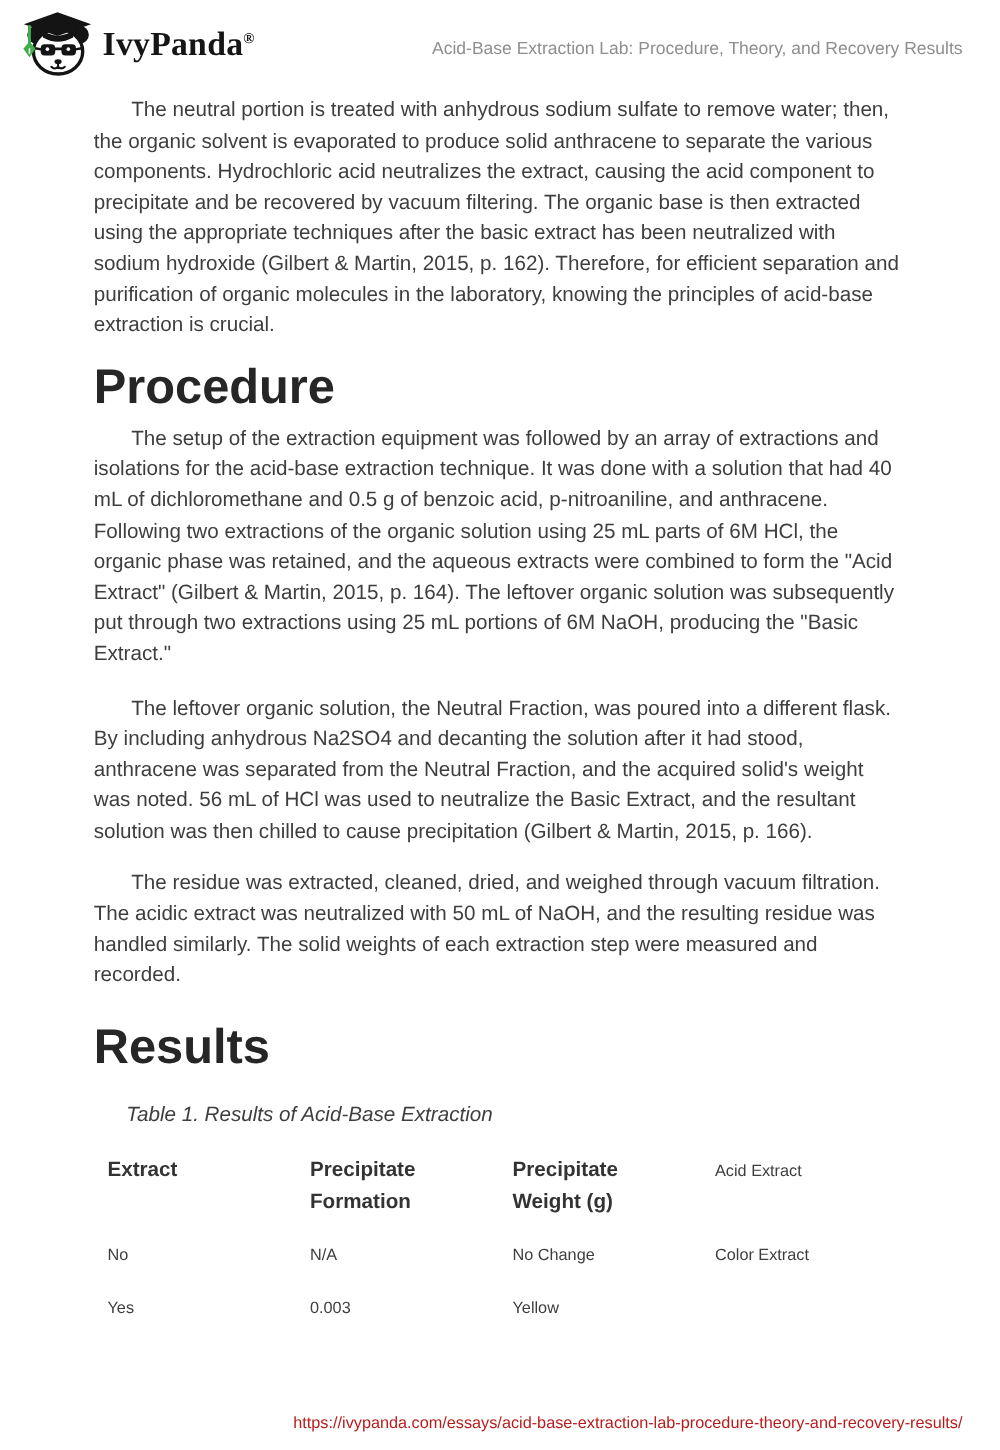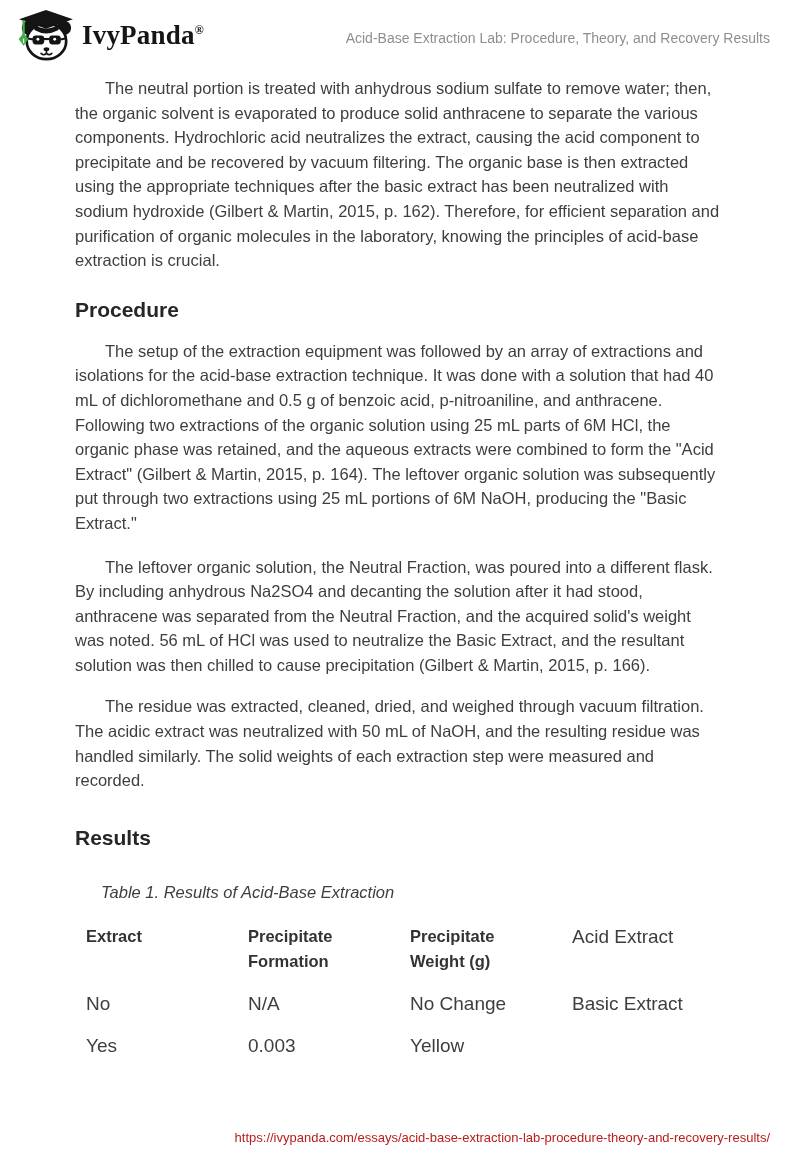--- a/index.html
+++ b/index.html
@@ -41,21 +41,21 @@
   .main { padding: 0 77px 0 75px; }
   .para {
     font-size: 16.5px;
     line-height: 24.6px;
     text-indent: 30px;
     color: #3e3e3e;
     text-align: left;
   }
   .para-intro   { margin-top: 14px; }
   .h2 {
-    font-size: 21px;
+    font-size: 39px;
     line-height: 34px;
     font-weight: 700;
     color: #262626;
     margin-top: 20px;
   }
   .h2-results { margin-top: 28px; }
   .para-1 { margin-top: 12px; }
   .para-2 { margin-top: 19px; }
   .para-3 { margin-top: 17px; }
 
@@ -77,21 +77,21 @@
     row-gap: 17px;
   }
   .th {
     font-weight: 700;
     font-size: 16.5px;
     line-height: 25px;
     color: #333333;
     padding-right: 28px;
   }
   .td {
-    font-size: 19px;
+    font-size: 13px;
     line-height: 25px;
     color: #3e3e3e;
     padding-right: 20px;
   }
 
   
   .footer {
     position: absolute;
     top: 1130px;
     right: 30px;
@@ -151,20 +151,20 @@
   <div class="results-table">
     <div class="th">Extract</div>
     <div class="th">Precipitate Formation</div>
     <div class="th">Precipitate Weight (g)</div>
 
     <div class="td">Acid Extract</div>
     <div class="td">No</div>
     <div class="td">N/A</div>
     <div class="td">No Change</div>
 
-    <div class="td">Basic Extract</div>
+    <div class="td">Color Extract</div>
     <div class="td">Yes</div>
     <div class="td">0.003</div>
     <div class="td">Yellow</div>
   </div>
 </div>
 
 <div class="footer">https://ivypanda.com/essays/acid-base-extraction-lab-procedure-theory-and-recovery-results/</div>
 
 </body></html>

